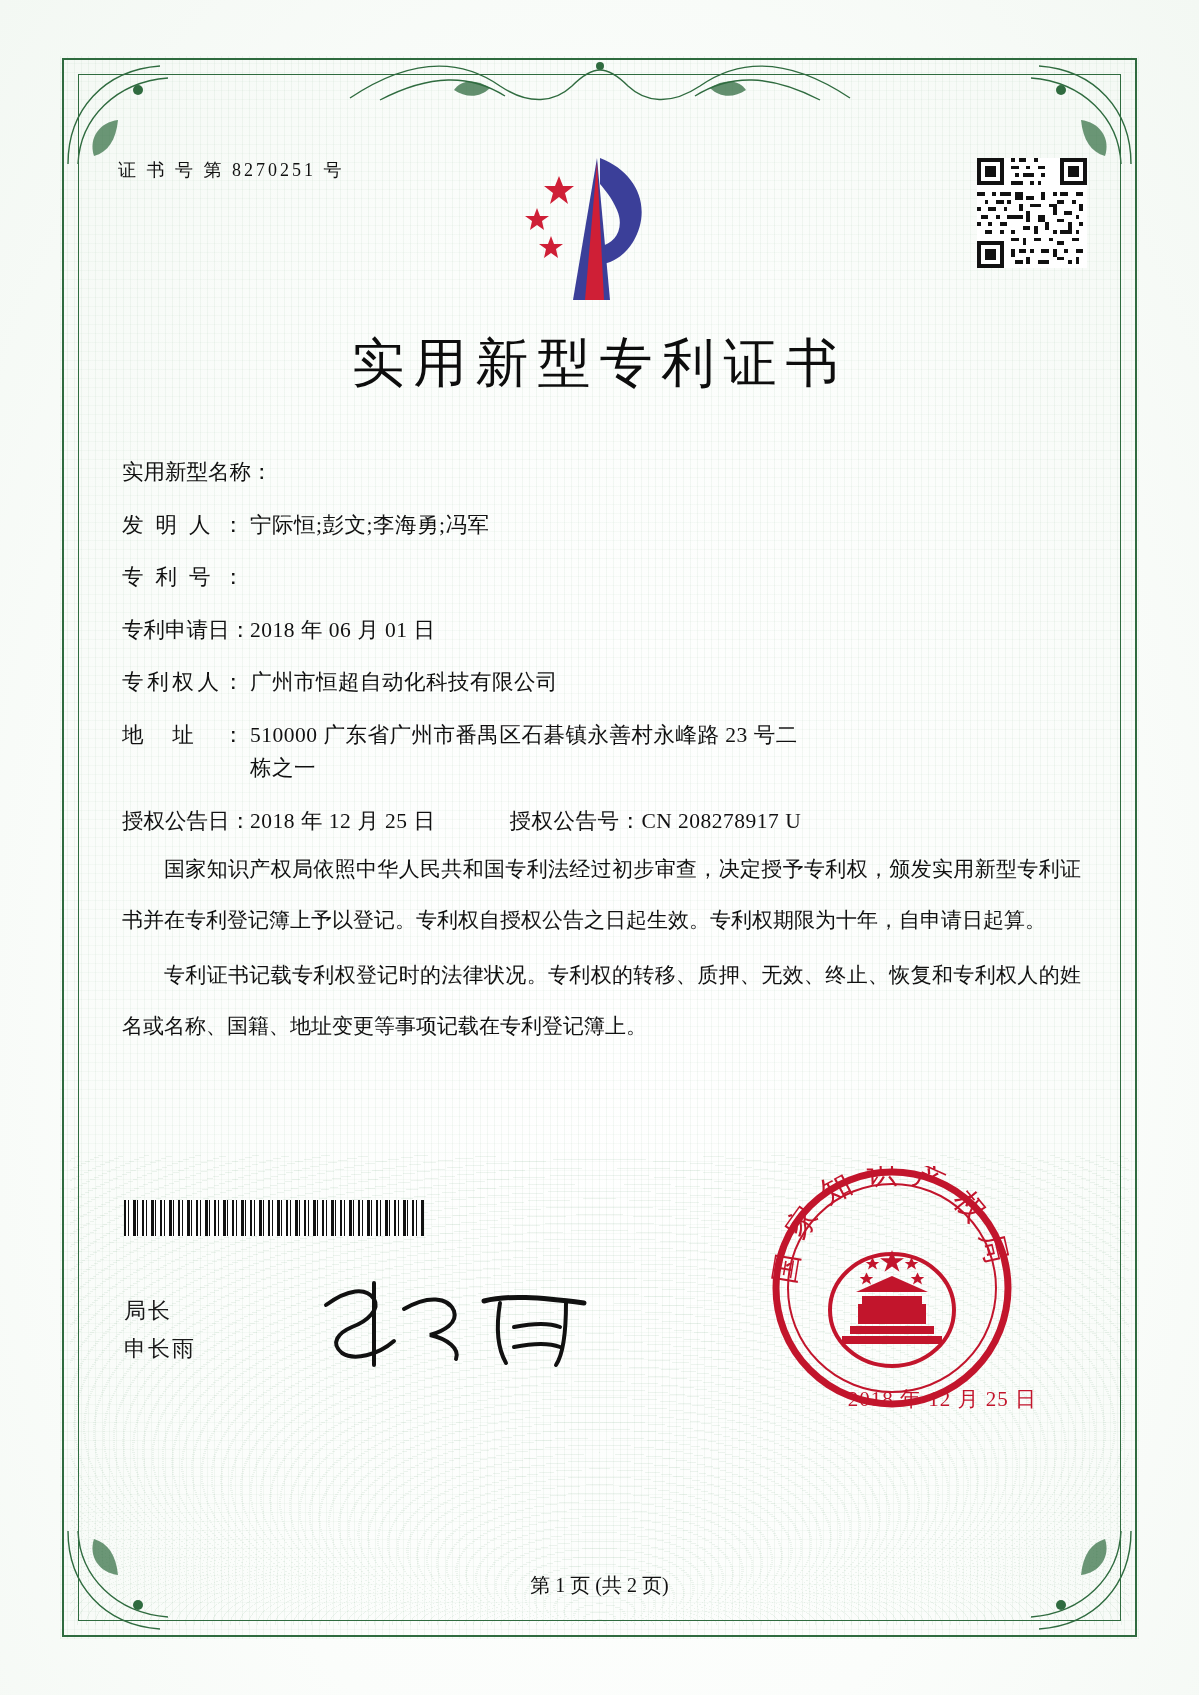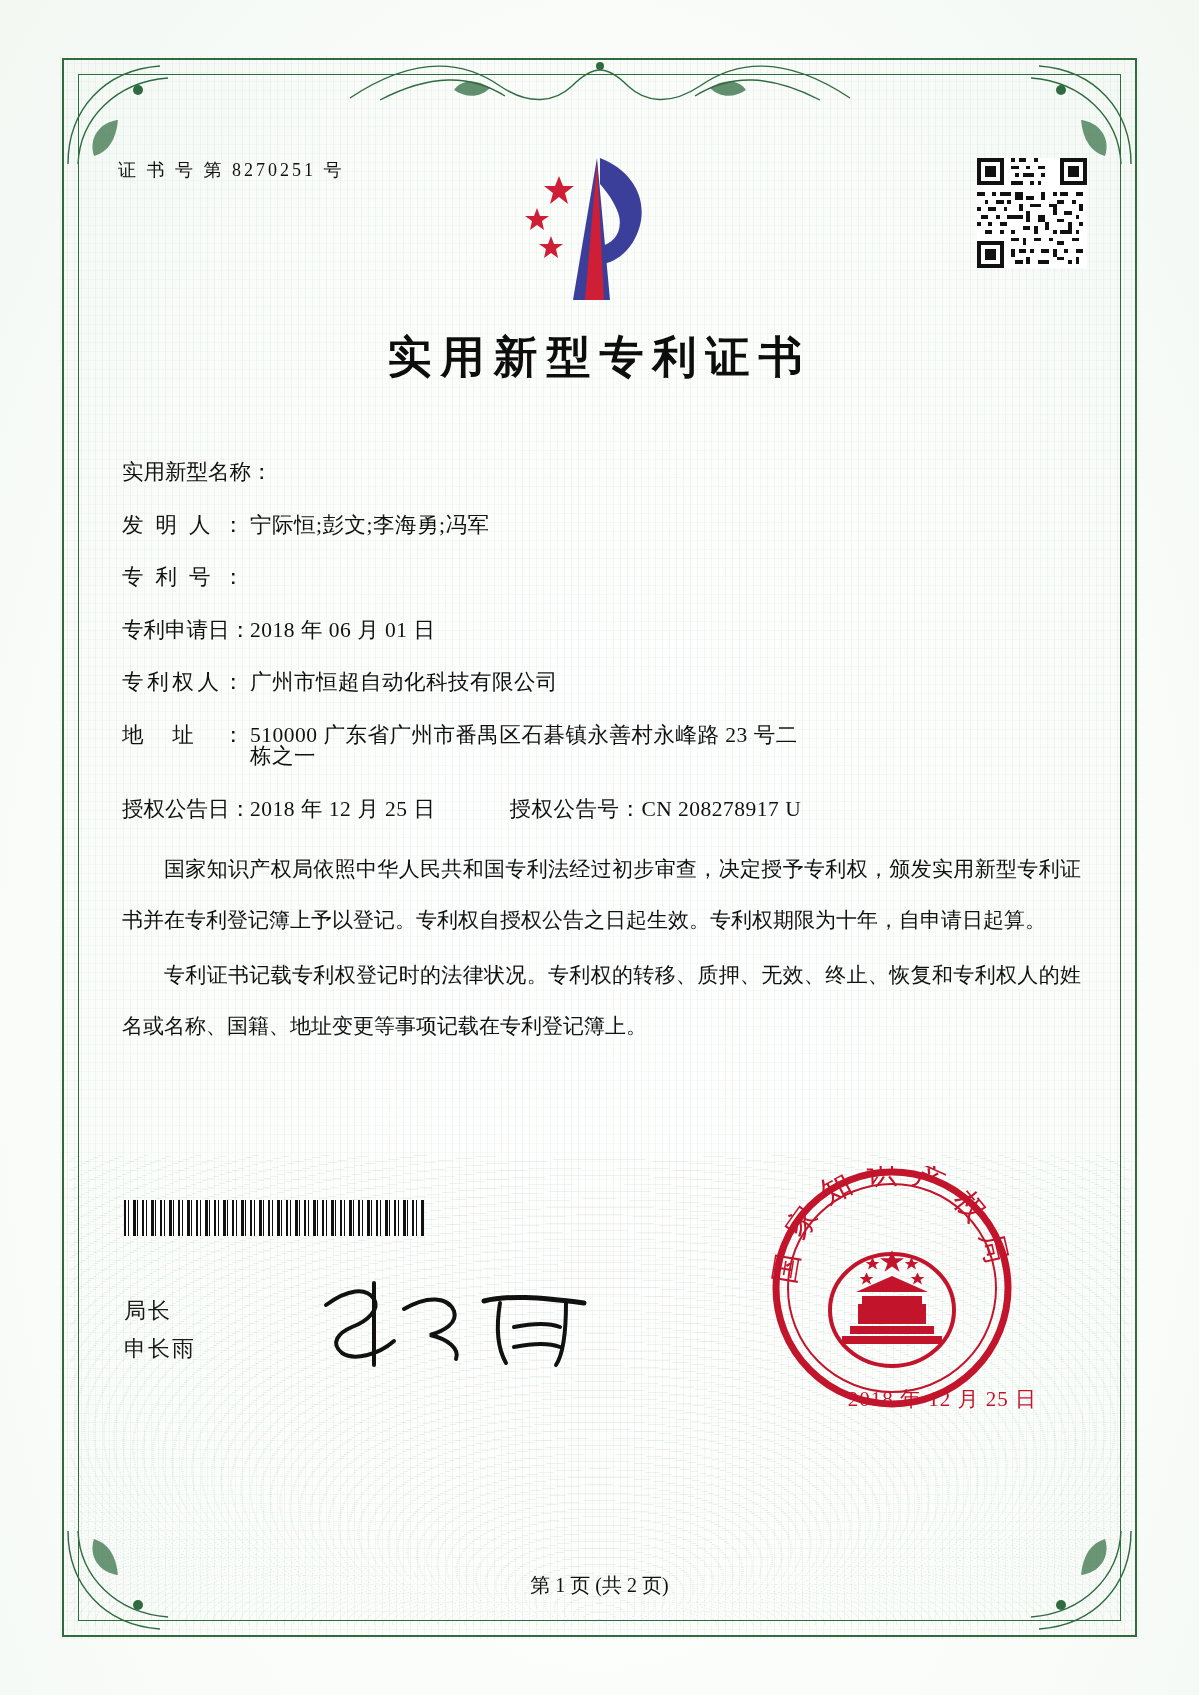--- a/index.html
+++ b/index.html
@@ -56,37 +56,37 @@
   .logo{
     position:absolute;left:50%;transform:translateX(-50%);top:76px;
     width:190px;height:150px;
   }
   .qr{
     position:absolute;right:34px;top:84px;width:110px;height:110px;
   }
   .title{
     position:absolute;left:0;right:0;top:254px;
     text-align:center;
-    font-size:44px;letter-spacing:9px;font-weight:bold;color:#0d0d0d;
+    font-size:53px;letter-spacing:9px;font-weight:normal;color:#0d0d0d;
     font-family:"DejaVu Serif","Liberation Serif",serif;
   }
   .fields{
     position:absolute;left:44px;right:40px;top:388px;
     font-size:21.5px;line-height:1.0;color:#111;
   }
   .row{display:flex;align-items:flex-start;margin-bottom:31px;}
   .lbl{
     width:128px;flex:0 0 128px;
     display:flex;justify-content:space-between;
     letter-spacing:0;
   }
   .lbl span{display:inline-block;}
   .colon{margin-right:6px;}
   .val{flex:1;letter-spacing:.5px;}
-  .val .sub{display:block;}
+  .val .sub{display:block;margin-top:12px;}
   .row.two .val{display:flex;}
   .grant-pub-label{margin-left:74px;width:auto;flex:0 0 auto;}
   .para{
     position:absolute;left:44px;right:40px;top:770px;
     font-size:21px;line-height:51px;text-align:justify;color:#111;
   }
   .para p{margin:0 0 4px 0;text-indent:2em;}
 
   .barcode{
     position:absolute;left:46px;top:1126px;width:300px;height:36px;

